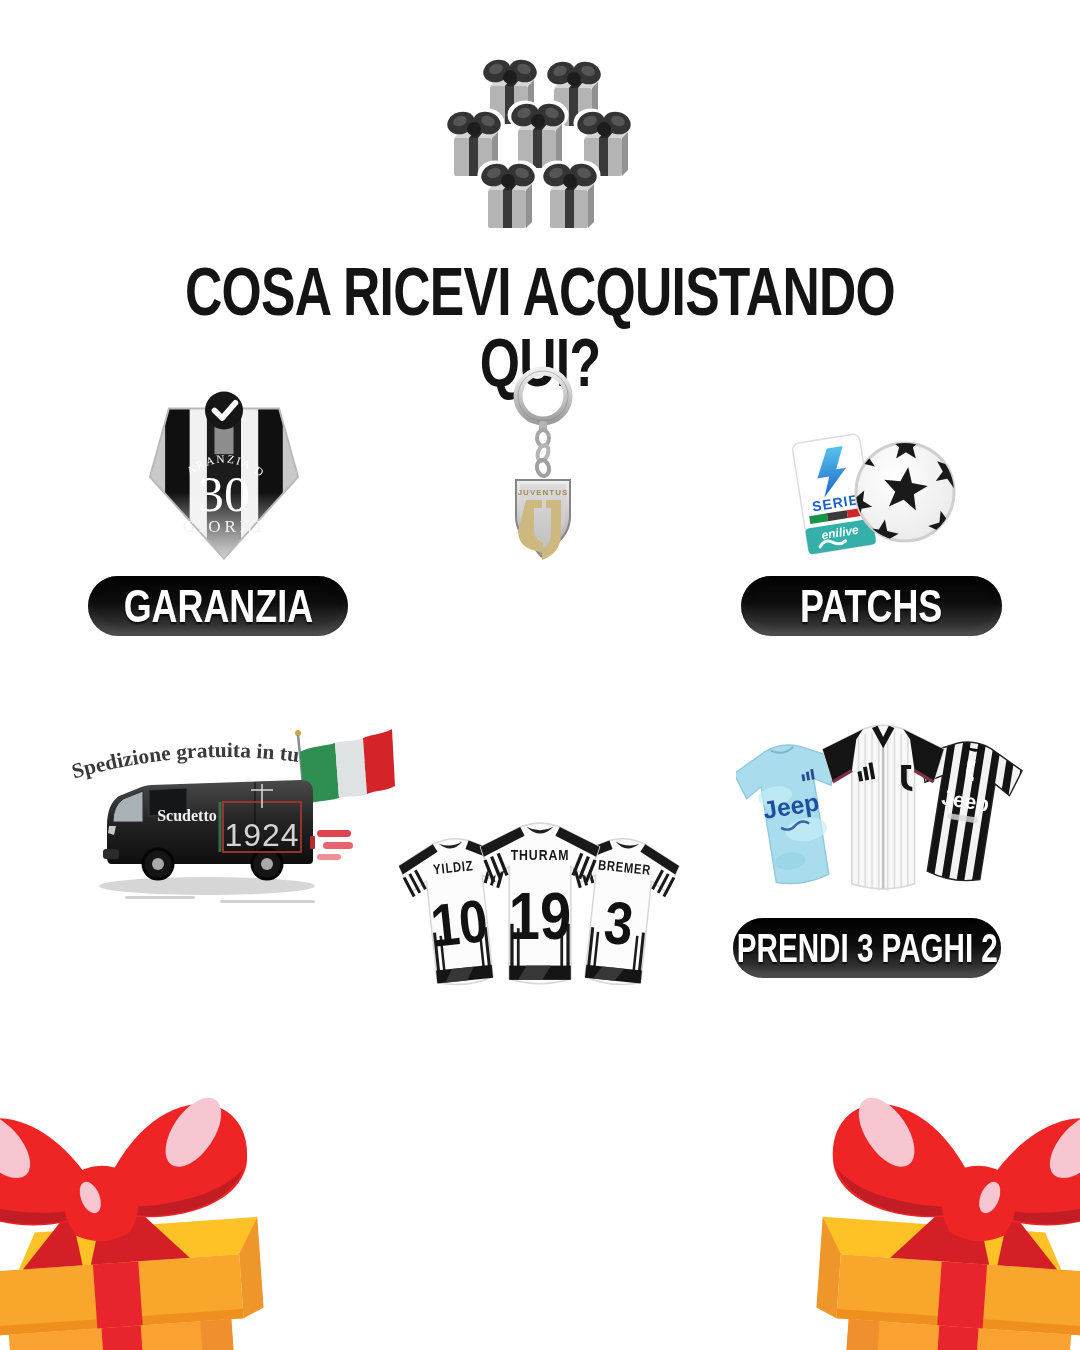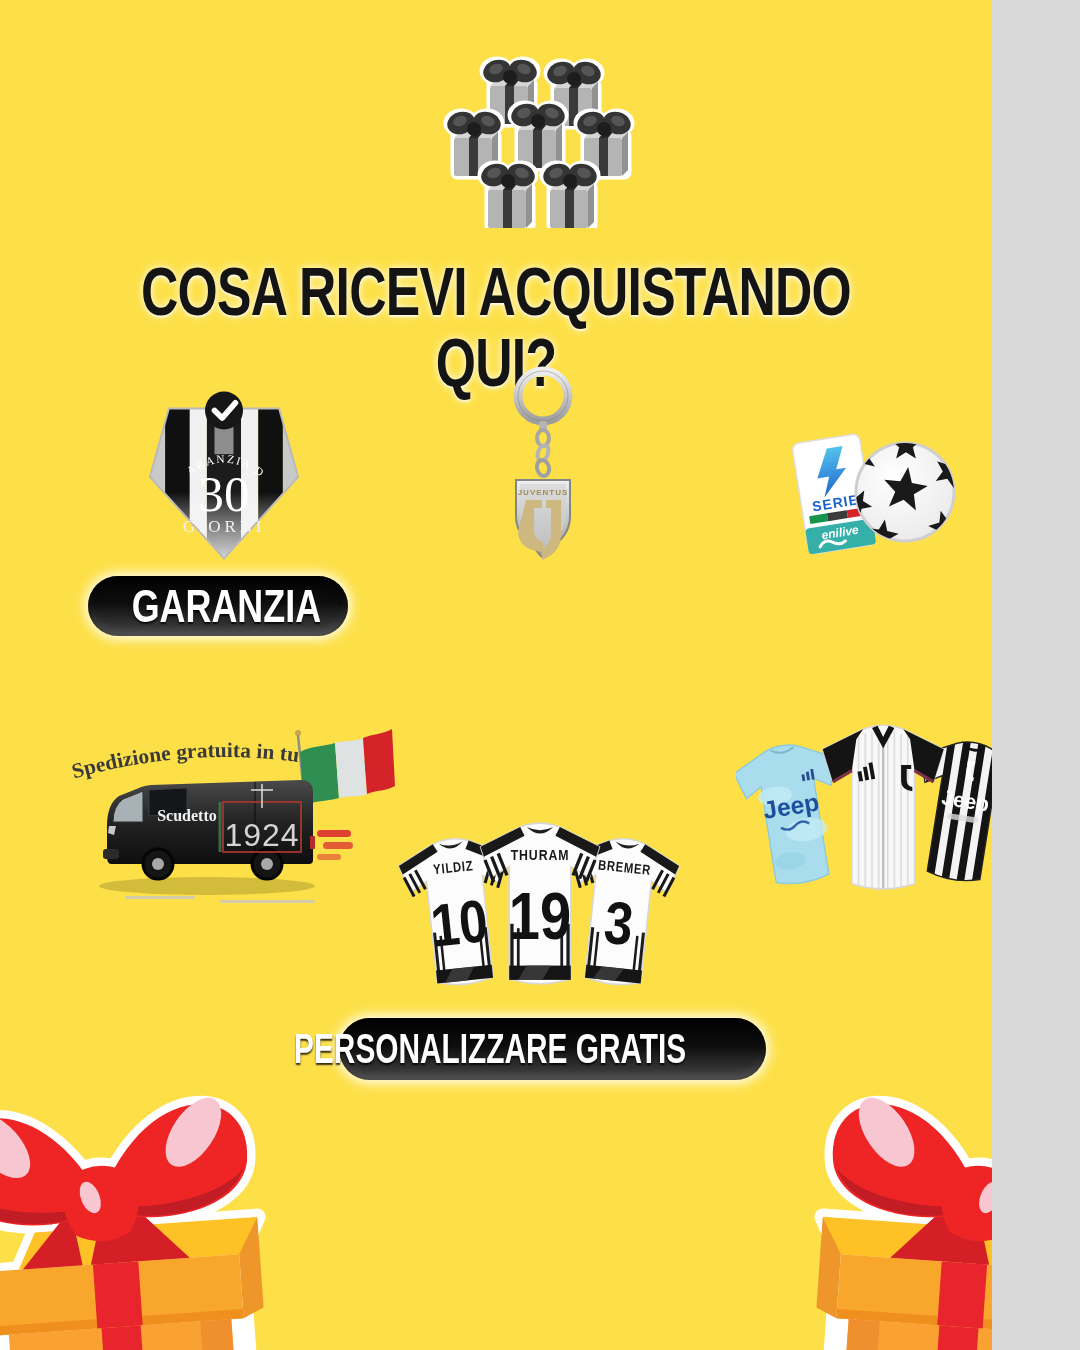--- a/index.html
+++ b/index.html
@@ -1,25 +1,25 @@
 <!DOCTYPE html>
 <html><head>
 <meta charset="utf-8">
 <style>
   html,body{margin:0;padding:0;background:#d8d8d8;}
-  .canvas{position:relative;width:992px;height:1350px;background:#fde047;overflow:hidden;
+  .canvas{position:relative;width:1080px;height:1350px;background:#ffffff;overflow:hidden;
           font-family:"Liberation Sans",sans-serif;}
   .abs{position:absolute;}
   
   .title{left:0;right:0;top:256px;text-align:center;}
   .title span{display:inline-block;transform:scaleX(.76);transform-origin:center;
     font-weight:700;font-size:68px;letter-spacing:-1px;color:#141414;line-height:1.05;
     text-shadow:0 0 10px rgba(255,255,255,.95),0 2px 1px rgba(255,255,255,.6);}
   
-  .pill{position:absolute;border-radius:34px;display:flex;align-items:center;justify-content:flex-end;
+  .pill{position:absolute;border-radius:34px;display:flex;align-items:center;justify-content:center;
     background:linear-gradient(180deg,#020202 0%,#0d0d0d 45%,#454545 100%);
     box-shadow:0 0 12px 3px rgba(255,255,255,.95), inset 0 3px 6px rgba(0,0,0,.7), inset 0 -5px 9px rgba(255,255,255,.10);}
   .pill span{display:inline-block;color:#fff;font-weight:700;line-height:1;white-space:nowrap;
     transform:scaleX(.78);transform-origin:center;text-shadow:0 2px 2px rgba(0,0,0,.8);}
   .t46 span{font-size:46px;}
   .t42 span{font-size:42px;transform:scaleX(.71);}
   .t40 span{font-size:40px;transform:scaleX(.74);}
   svg text{font-family:"Liberation Sans",sans-serif;}
   .serif{font-family:"Liberation Serif",serif;}
 </style>
@@ -210,20 +210,23 @@
         <path transform="translate(92,108) scale(1.2) rotate(10)" d="M0,-14 L3.53,-4.85 L13.31,-4.33 L5.71,1.85 L8.23,11.33 L0,6 L-8.23,11.33 L-5.71,1.85 L-13.31,-4.33 L-3.53,-4.85 Z"></path>
         <path transform="translate(71,29) scale(1.2) rotate(-20)" d="M0,-14 L3.53,-4.85 L13.31,-4.33 L5.71,1.85 L8.23,11.33 L0,6 L-8.23,11.33 L-5.71,1.85 L-13.31,-4.33 L-3.53,-4.85 Z"></path>
         <path transform="translate(67,76) scale(1.1) rotate(28)" d="M0,-14 L3.53,-4.85 L13.31,-4.33 L5.71,1.85 L8.23,11.33 L0,6 L-8.23,11.33 L-5.71,1.85 L-13.31,-4.33 L-3.53,-4.85 Z"></path>
       </g>
     </g>
   </svg>
 
   <div class="pill t46" style="left:88px;top:576px;width:260px;height:60px">
     <span>GARANZIA</span>
   </div>
+  <div class="pill t46" style="left:741px;top:576px;width:261px;height:60px">
+    <span>PATCHS</span>
+  </div>
 
   <svg class="abs" style="left:55px;top:718px" width="340" height="192" viewBox="0 0 340 192">
     <defs>
         <path id="arcPath" d="M14,62 Q170,16 326,62" fill="none"></path>
       </defs>
     <text class="serif" font-size="21" font-weight="700" fill="#3a3a3a">
       <textPath href="#arcPath" startOffset="50%" text-anchor="middle" lengthAdjust="spacingAndGlyphs" textLength="306">Spedizione gratuita in tutta Italia</textPath>
     </text>
     <g>
       <circle cx="243" cy="15" r="3" fill="#c9a646"></circle>
@@ -321,22 +324,22 @@
       <path d="M50,9 L60,27 L70,9 L65,7 L60,17 L55,7 Z" fill="#141414"></path>
       <g fill="#141414" transform="translate(36,42) rotate(-10)">
         <rect x="0" y="6" width="3.5" height="9"></rect>
           <rect x="5.5" y="3" width="3.5" height="12"></rect>
           <rect x="11" y="0" width="3.5" height="15"></rect>
       </g>
       <path d="M76,42 h9 v3.5 h-4 v10 q0,5 5,6 v4 q-10,-1.5 -10,-9 z" fill="#141414"></path>
     </g>
   </svg>
 
-  <div class="pill t42" style="left:339px;top:1018px;width:427px;height:62px">
-    <span>PERSONALIZZARE GRATIS</span>
+  <div class="pill t40" style="left:733px;top:918px;width:268px;height:60px">
+    <span>PRENDI 3 PAGHI 2</span>
   </div>
 
   <svg class="abs" style="left:-80px;top:1052px;transform:rotate(-4deg)" width="372" height="444" viewBox="0 0 360 430">
     <use href="#giftRed"></use>
   </svg>
   <svg class="abs" style="left:788px;top:1052px;transform:rotate(4deg)" width="372" height="444" viewBox="0 0 360 430">
     <use href="#giftRed" transform="translate(360,0) scale(-1,1)"></use>
   </svg>
 
 </div>

